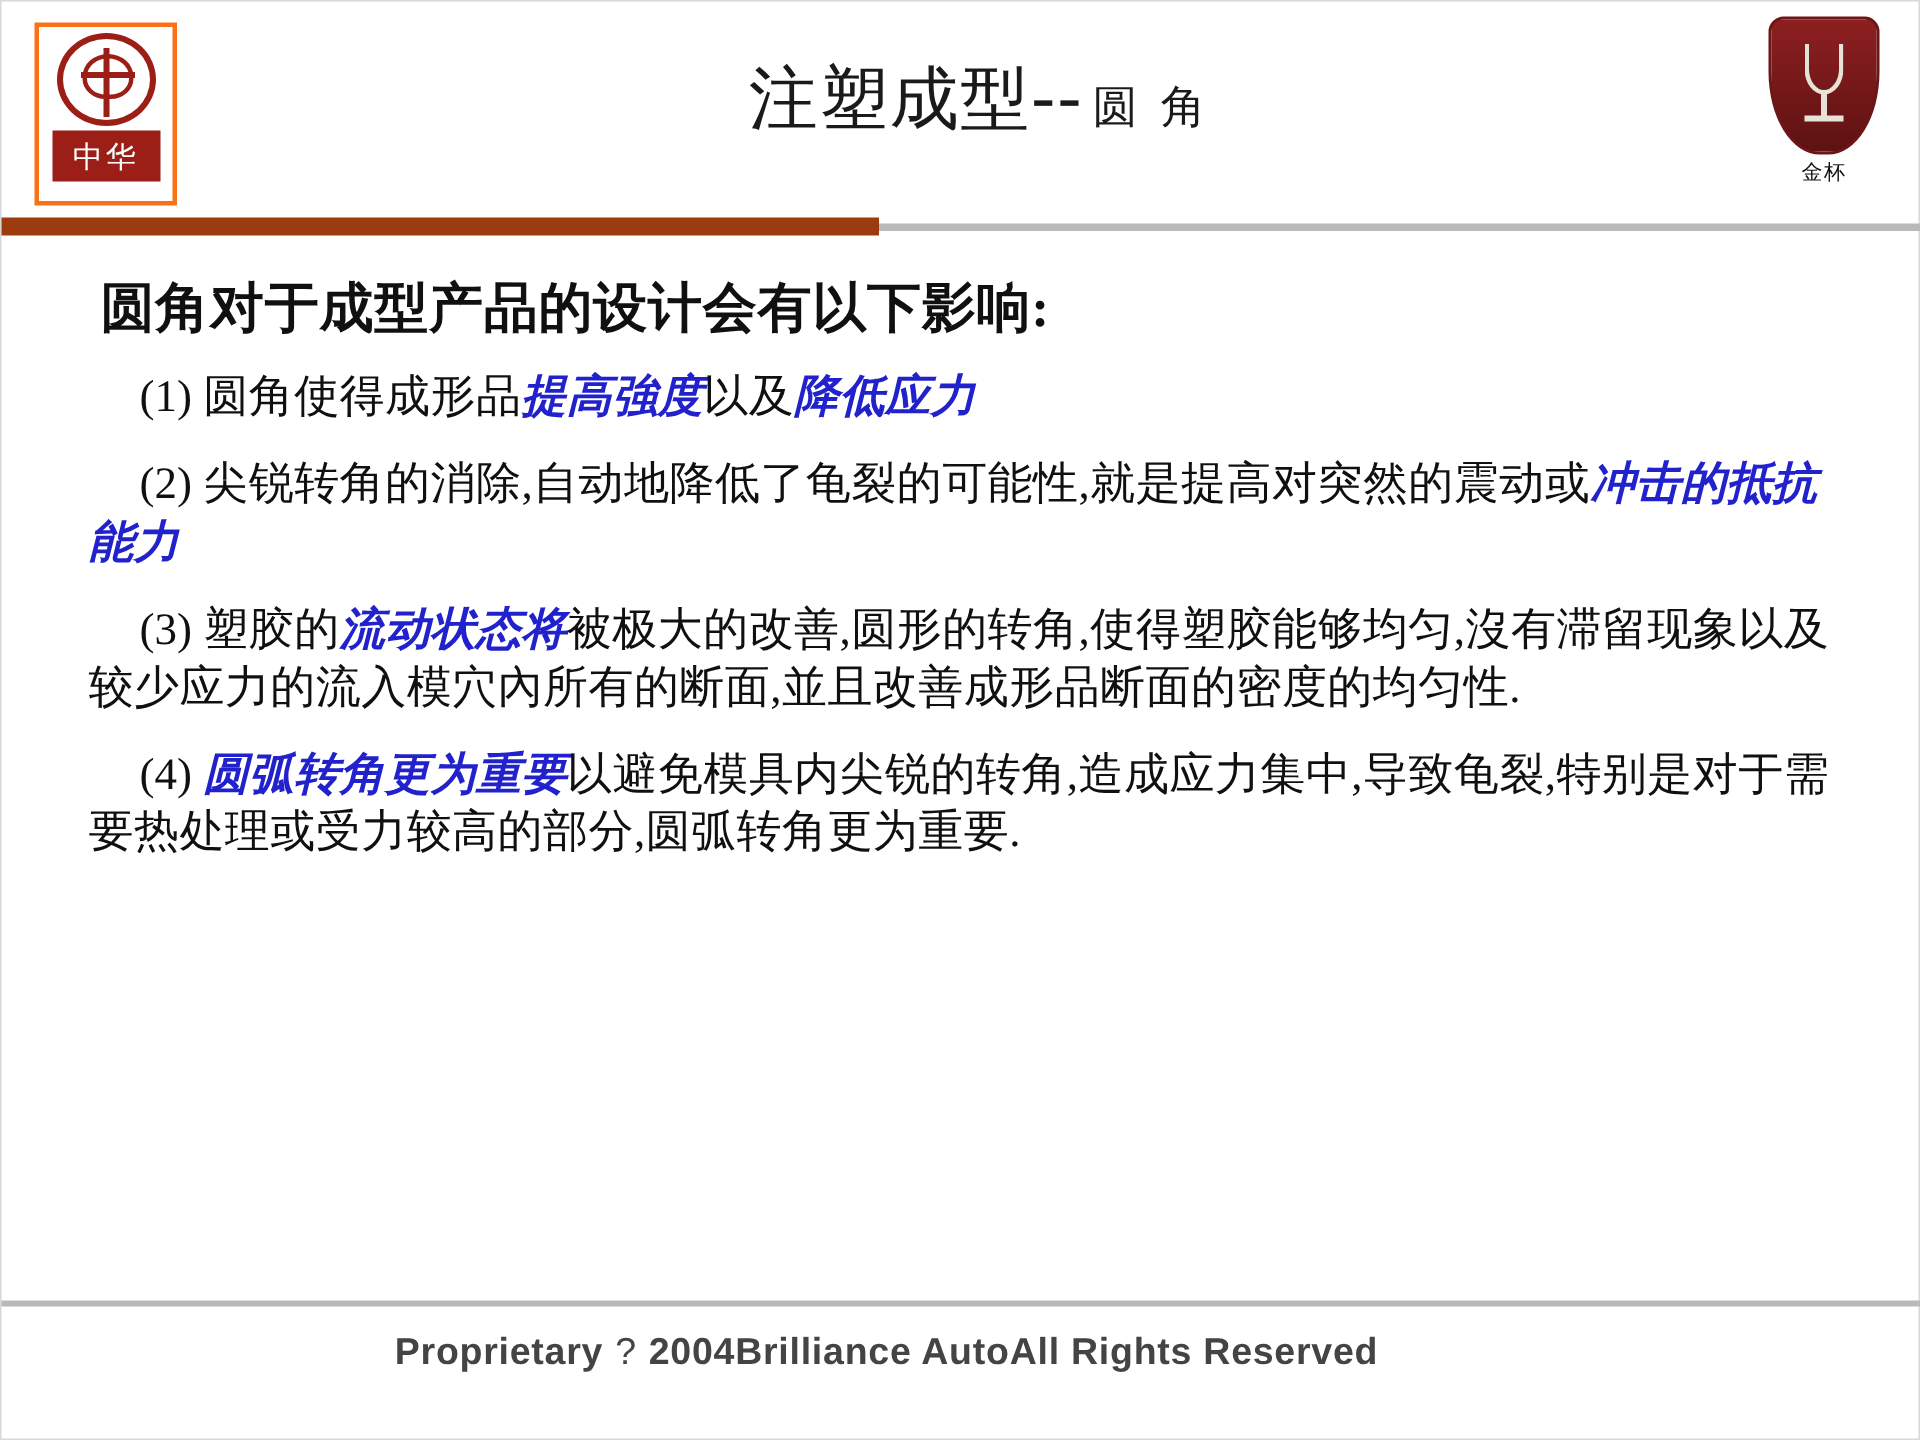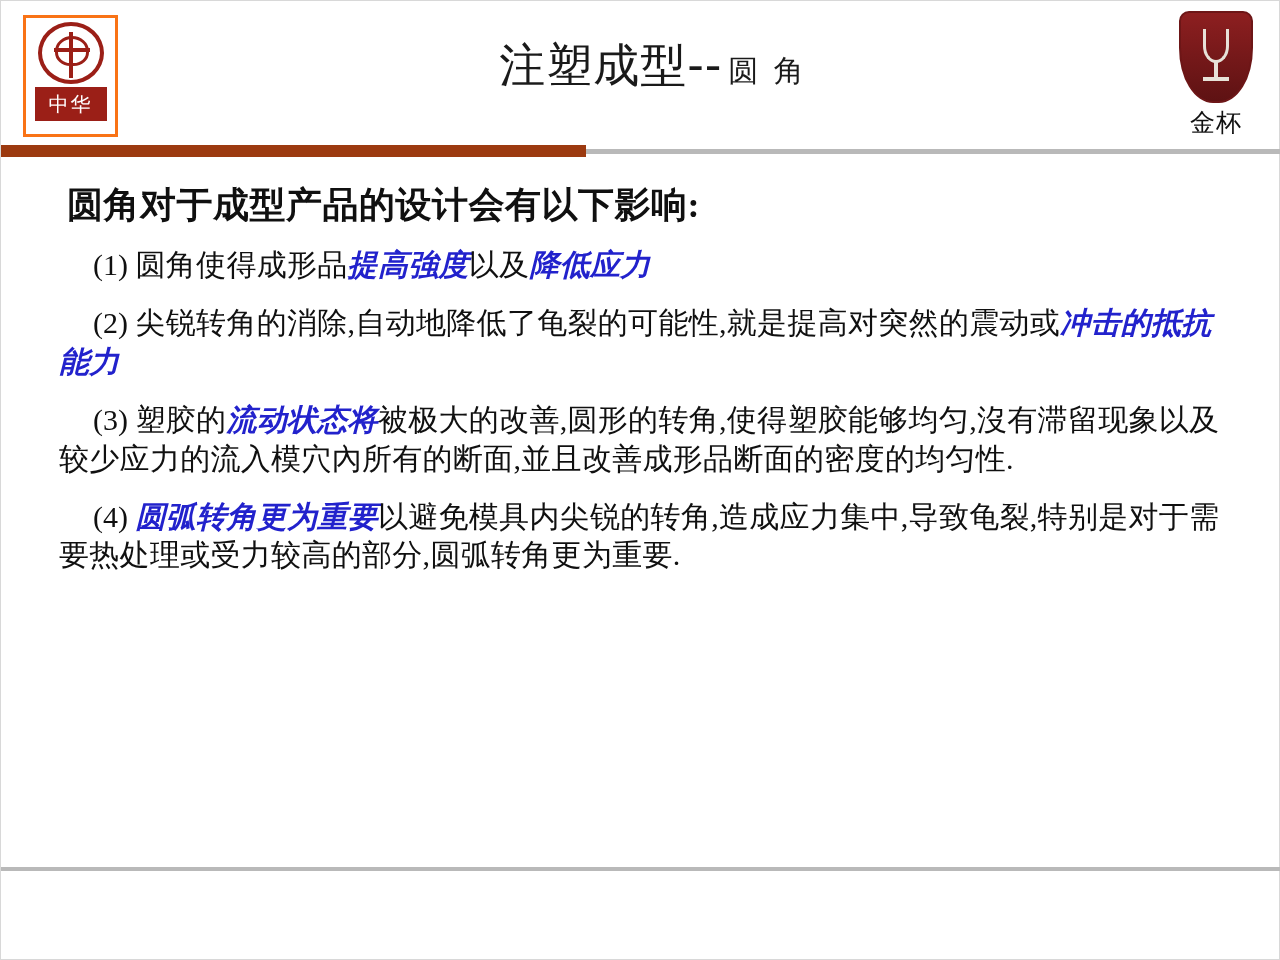--- a/index.html
+++ b/index.html
@@ -158,21 +158,21 @@
     position: absolute;
     left: 50%;
     top: 64px;
     transform: translateX(-50%);
     width: 26px;
     height: 4px;
     background: #e7e2d8;
   }
   .logo-right .label {
     margin-top: 3px;
-    font-size: 25px;
+    font-size: 14px;
     color: #111;
     font-family: "DejaVu Sans", sans-serif;
     letter-spacing: 1px;
   }
 
   .rule-wrap {
     position: absolute;
     left: 0;
     top: 144px;
     width: 1280px;
@@ -330,15 +330,18 @@
         <div class="para"><span class="num">(1) </span><span>圆角使得成形品</span><span class="em">提高強度</span><span>以及</span><span class="em">降低应力</span></div>
         <div class="para"><span class="num">(2) </span><span>尖锐转角的消除,自动地降低了龟裂的可能性,就是提高对突然的震动或</span><span class="em">冲击的抵抗能力</span></div>
         <div class="para"><span class="num">(3) </span><span>塑胶的</span><span class="em">流动状态将</span><span>被极大的改善,圆形的转角,使得塑胶能够均匀,沒有滞留现象以及较少应力的流入模穴內所有的断面,並且改善成形品断面的密度的均匀性.</span></div>
         <div class="para"><span class="num">(4) </span><span class="em">圆弧转角更为重要</span><span>以避免模具内尖锐的转角,造成应力集中,导致龟裂,特别是对于需要热处理或受力较高的部分,圆弧转角更为重要.</span></div>
       </div>
   </div>
 
   <div class="footer-rule"></div>
 
   <div class="footer">
+    <div class="footer-text">
+      <span>Proprietary</span><span class="sep">?</span><span>2004Brilliance Auto</span><span>All Rights Reserved</span>
+    </div>
   </div>
 
 </div>
 
 </body></html>

